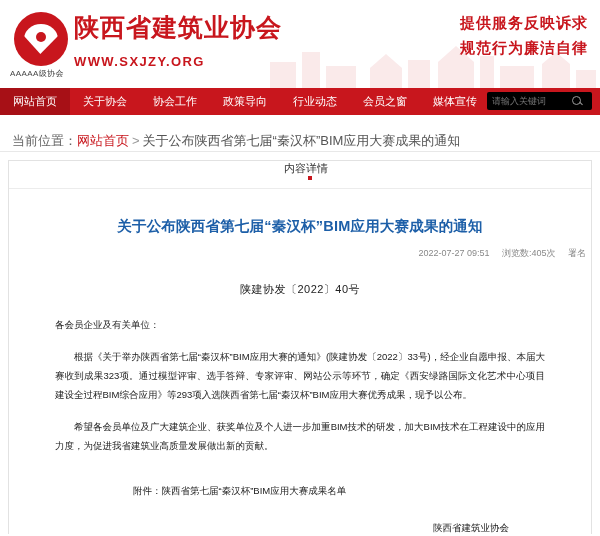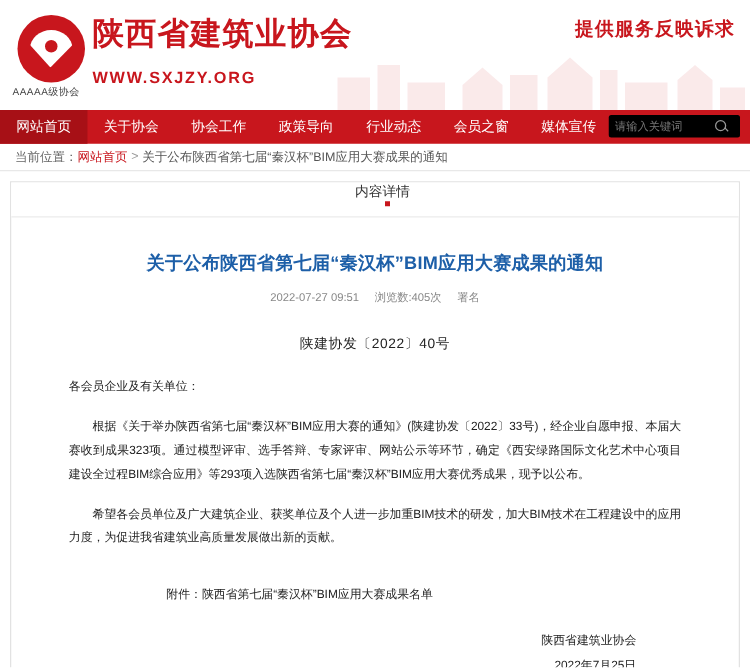--- a/index.html
+++ b/index.html
@@ -163,24 +163,25 @@
     width: 4px; height: 1.3px;
     background: #9a9a9a;
     transform: rotate(45deg);
   }
 
   
   .breadcrumb {
     height: 22px;
     display: flex;
     align-items: center;
-    font-size: 10px;
+    font-size: 13px;
     color: #666;
     border-bottom: 1px solid #e8e8e8;
     padding-left: 12px;
+    margin-top: 15px;
   }
   .breadcrumb a {
     color: #c8161d;
     text-decoration: none;
   }
   .breadcrumb .sep { margin: 0 3px; color: #999; }
   .breadcrumb .cur { color: #555; }
 
   
   .content-wrap {
@@ -222,21 +223,21 @@
   .doc-title {
     text-align: center;
     color: #1d5fa8;
     font-size: 14.5px;
     font-weight: bold;
     line-height: 22px;
     padding: 26px 40px 0 40px;
     letter-spacing: 0.2px;
   }
   .doc-meta {
-    text-align: center;
+    text-align: right;
     font-size: 9px;
     color: #888;
     margin-top: 10px;
   }
   .doc-meta span { margin: 0 5px; }
 
   .doc-number {
     text-align: center;
     font-size: 11px;
     color: #222;
@@ -298,20 +299,24 @@
         <div class="logo-url">WWW.SXJZY.ORG</div>
       </div>
     </div>
     <div class="logo-sub">AAAAA级协会</div>
 
     <div class="slogan">
       <div class="slogan-row">
         <div class="slogan-item">提供服务</div>
         <div class="slogan-item">反映诉求</div>
       </div>
+      <div class="slogan-row">
+        <div class="slogan-item">规范行为</div>
+        <div class="slogan-item">廉洁自律</div>
+      </div>
     </div>
   </div>
 
   <div class="nav">
     <div class="nav-item active">网站首页</div>
     <div class="nav-item">关于协会</div>
     <div class="nav-item">协会工作</div>
     <div class="nav-item">政策导向</div>
     <div class="nav-item">行业动态</div>
     <div class="nav-item">会员之窗</div>

